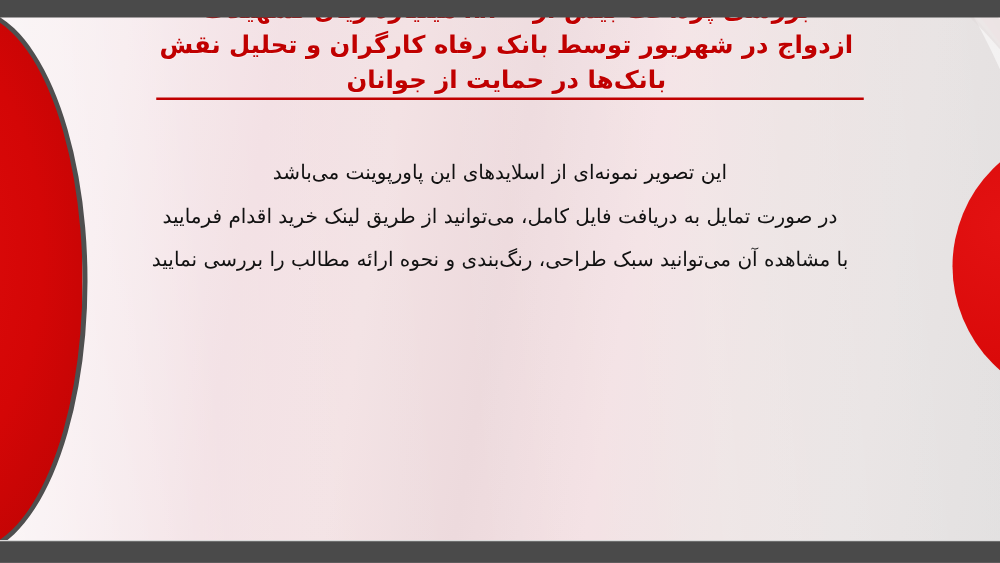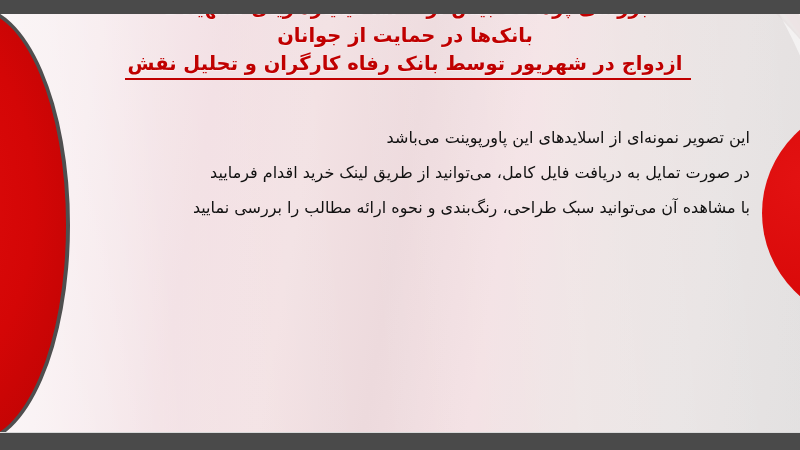--- a/index.html
+++ b/index.html
@@ -179,20 +179,21 @@
   }
 
   
   .body-block {
     position: absolute;
     left: 50px;
     top: 120px;
     width: 700px;
     z-index: 5;
     direction: rtl;
+    text-align: center;
   }
   .body-line {
     color: #111111;
     font-size: 16px;
     line-height: 35px;
     white-space: nowrap;
   }
 </style>
 </head>
 <body>
@@ -212,22 +213,22 @@
   </div>
 
   <div class="left-lens"></div>
   <div class="right-circle"></div>
 
   <div class="band-top"></div>
   <div class="band-bottom"></div>
 
   <div class="title-block">
     <div class="title-line">بررسی پرداخت بیش از ۸۸۰۰ میلیارد ریال تسهیلات</div>
+    <div class="title-line">ازدواج در شهریور توسط بانک رفاه کارگران و تحلیل نقش</div>
     <div class="title-line">بانک‌ها در حمایت از جوانان</div>
-    <div class="title-line">ازدواج در شهریور توسط بانک رفاه کارگران و تحلیل نقش</div>
   </div>
   <div class="title-rule"></div>
 
   <div class="body-block">
     <div class="body-line">این تصویر نمونه‌ای از اسلایدهای این پاورپوینت می‌باشد</div>
     <div class="body-line">در صورت تمایل به دریافت فایل کامل، می‌توانید از طریق لینک خرید اقدام فرمایید</div>
     <div class="body-line">با مشاهده آن می‌توانید سبک طراحی، رنگ‌بندی و نحوه ارائه مطالب را بررسی نمایید</div>
   </div>
 
 </div>

